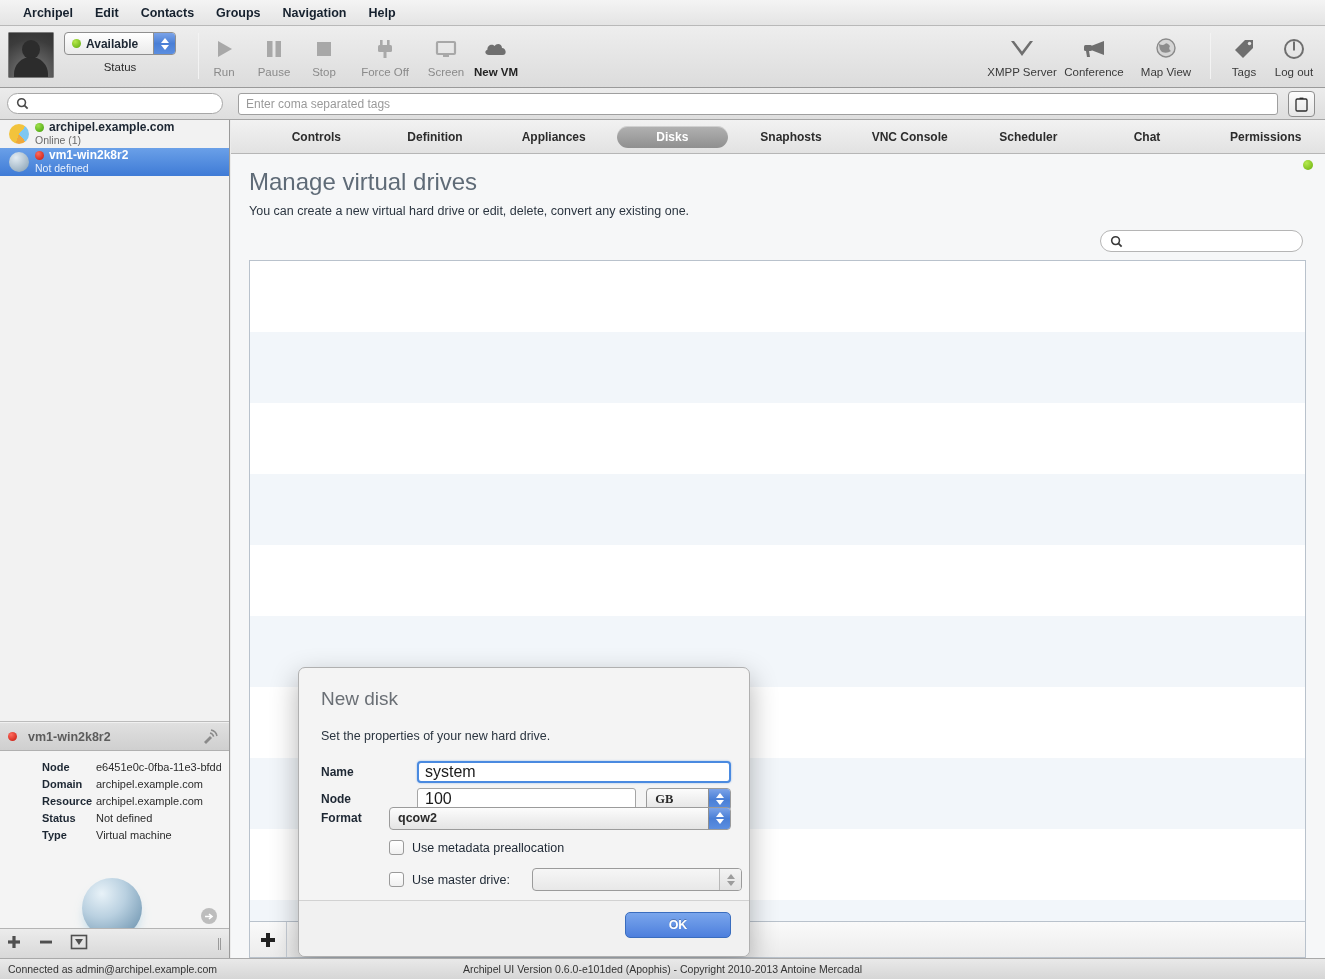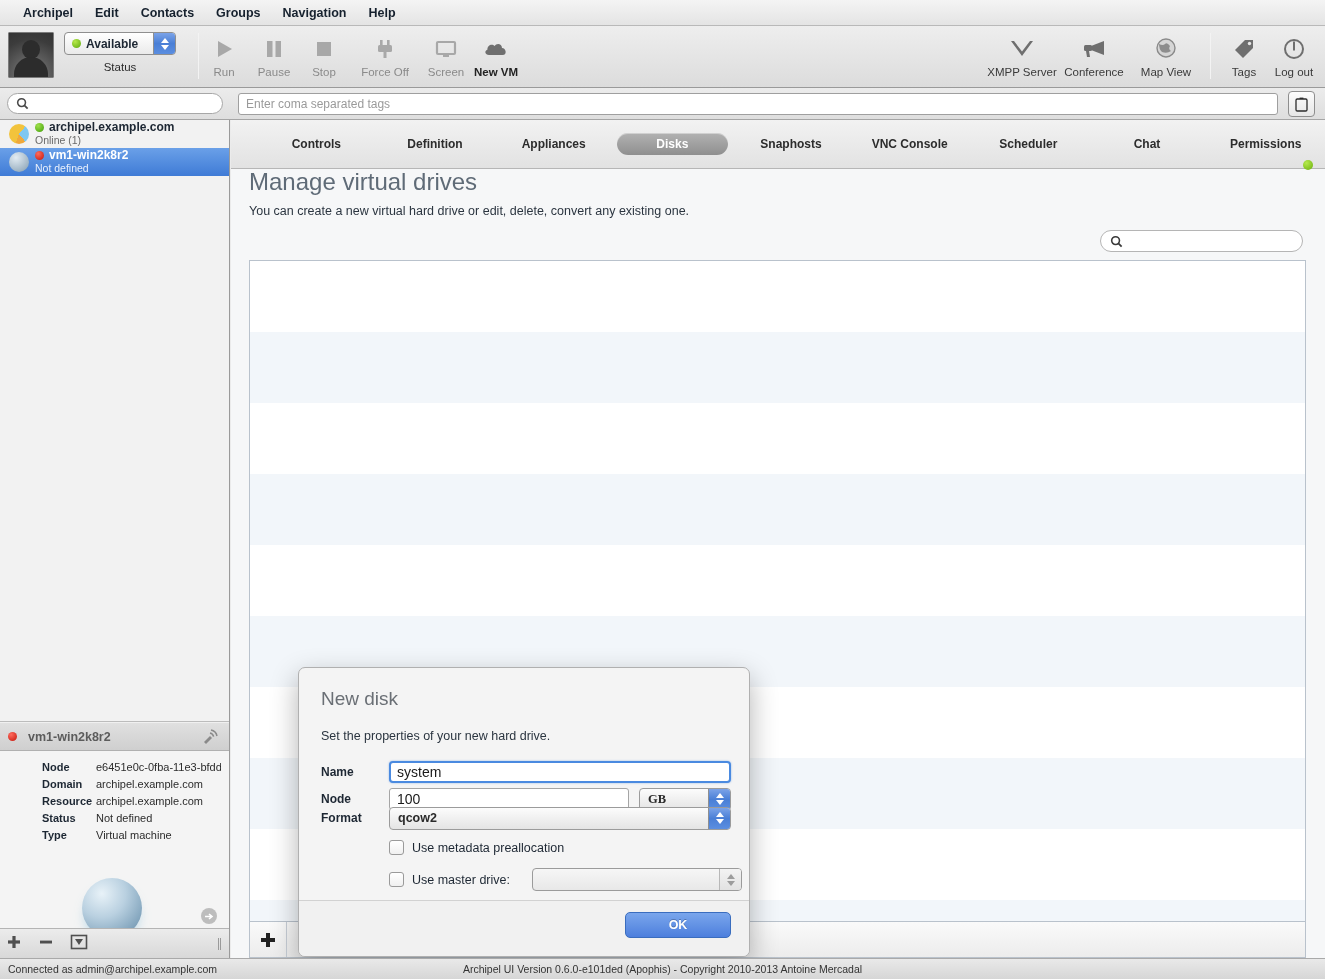--- a/index.html
+++ b/index.html
@@ -156,21 +156,21 @@
   }
   #sb-grip { position:absolute; right:8px; top:9px; width:3px; height:12px;
     border-left:1px solid #9a9a9a; border-right:1px solid #9a9a9a; }
 
   
   #main {
     position:absolute; left:231px; top:120px; width:1094px; height:838px;
     background:#f6f7f8;
   }
   #tabbar {
-    height:49px; background: linear-gradient(to bottom,#f2f2f2,#e2e2e2);
+    height:34px; background: linear-gradient(to bottom,#f2f2f2,#e2e2e2);
     border-bottom:1px solid #b6b6b6; display:flex; align-items:center;padding-left:26px;
   }
   .tab {
     flex:1; text-align:center; font-size:12px; font-weight:bold; color:#2c2c2c;
     padding:4px 0; margin:0 4px; border-radius:13px; white-space:nowrap;
   }
   .tab.on {
     background: linear-gradient(to bottom,#b2b2b2,#8f8f8f);
     color:#fff; box-shadow: inset 0 1px 0 rgba(255,255,255,.4);
   }
@@ -212,21 +212,21 @@
     background:#f4f4f4; border:1px solid #b0b0b0; border-radius:7px;
     box-shadow: 0 10px 28px rgba(0,0,0,.30);
     overflow:hidden;
   }
   #dlg-title { position:absolute; left:22px; top:20px; font-size:19px; color:#6a6f75; }
   #dlg-sub { position:absolute; left:22px; top:61px; font-size:12.5px; color:#2b3540; }
   .frow { position:absolute; left:22px; display:flex; align-items:center; height:22px; }
   .flabel { width:68px; font-weight:bold; font-size:12px; color:#1d2733; flex:none; }
   .ftext {
     height:22px; border:1px solid #a5a5a5; border-radius:3px; background:#fff;
-    display:flex; align-items:center; padding-left:7px; font-size:14px; color:#1a1a1a;
+    display:flex; align-items:center; padding-left:7px; font-size:16px; color:#1a1a1a;margin-left:28px;
   }
   .ftext.focus { border:2px solid #4a8ae0; border-radius:4px; padding-left:6px;
                  box-shadow:0 0 2px rgba(74,138,224,.6); }
   .fselect {
     height:23px; border:1px solid #9b9b9b; border-radius:4px;
     background: linear-gradient(to bottom,#fcfcfc,#e4e4e4);
     display:flex; align-items:center; padding-left:8px; position:relative;
     font-size:12.5px; font-weight:bold; color:#2a2a2a;
   }
   .fselect.dim { color:#8d8d8d; font-weight:normal;

